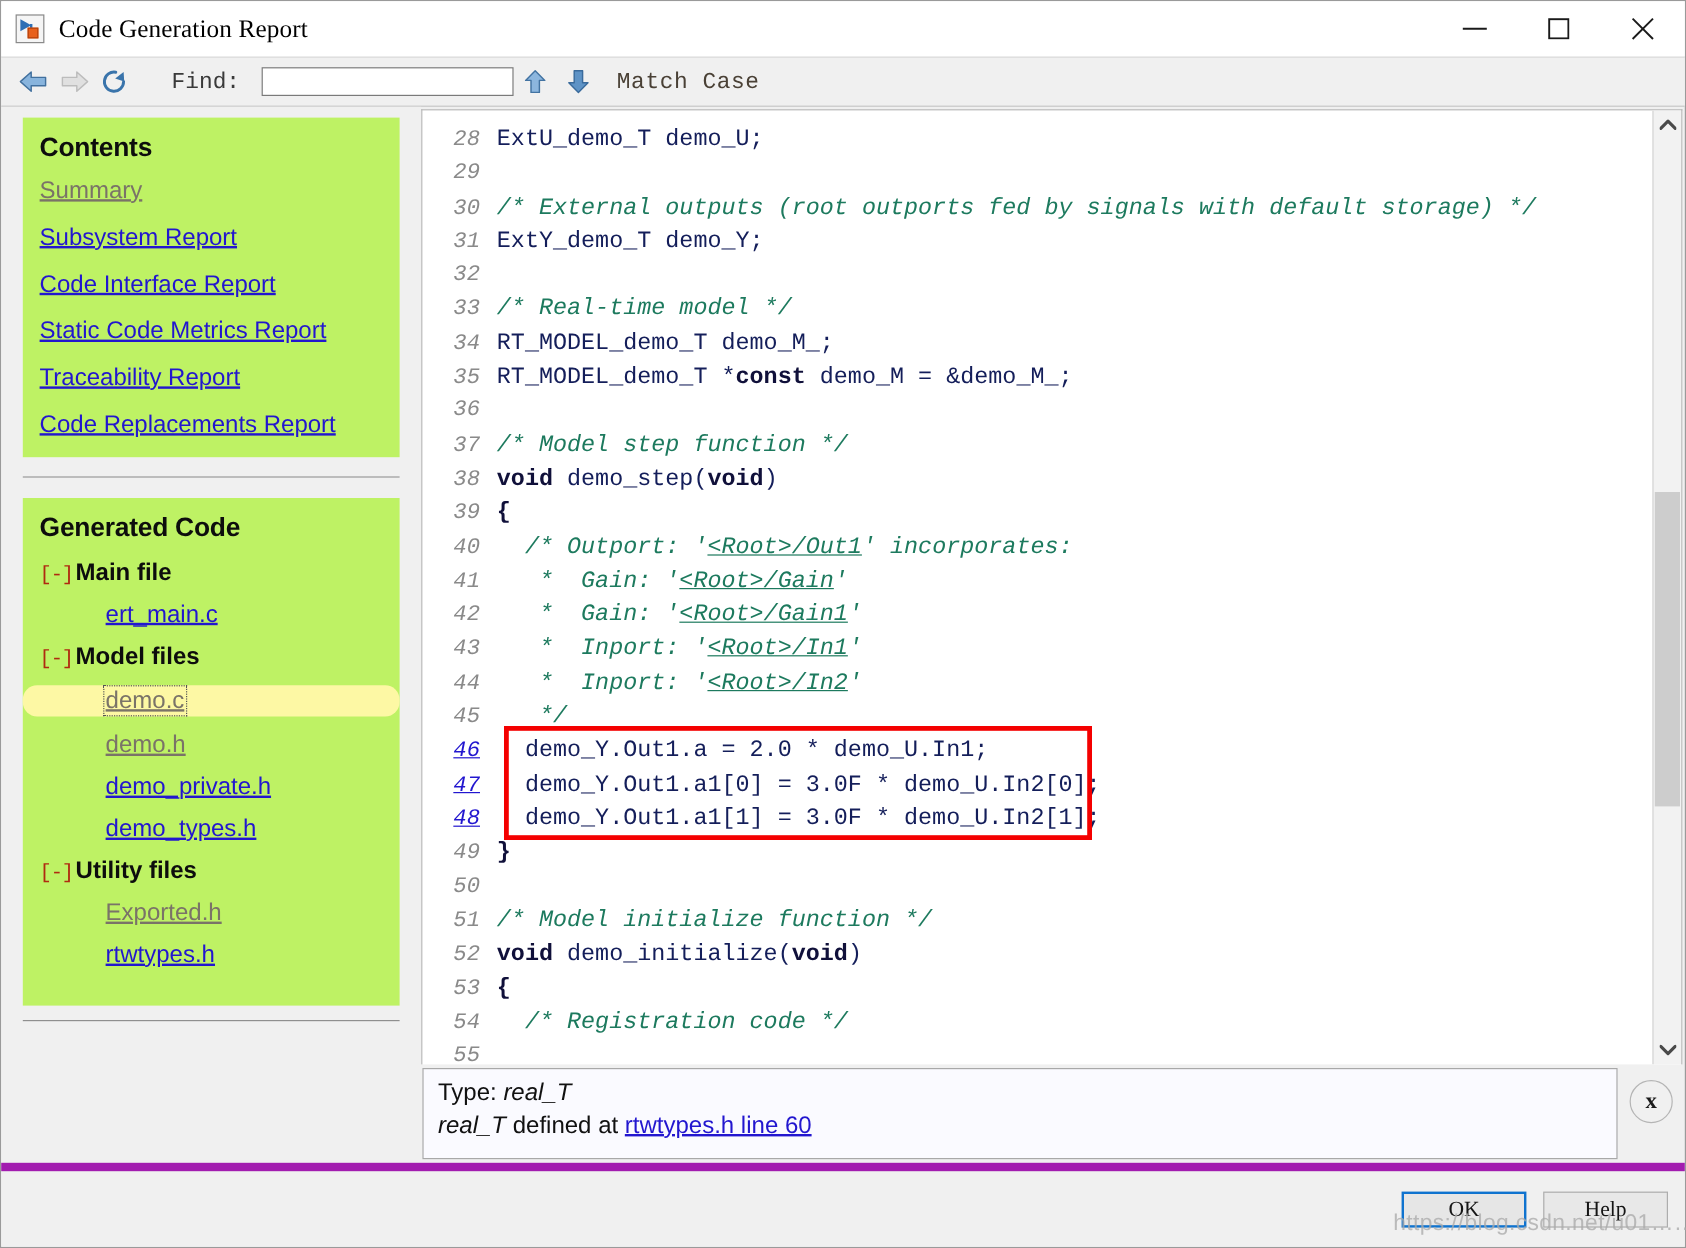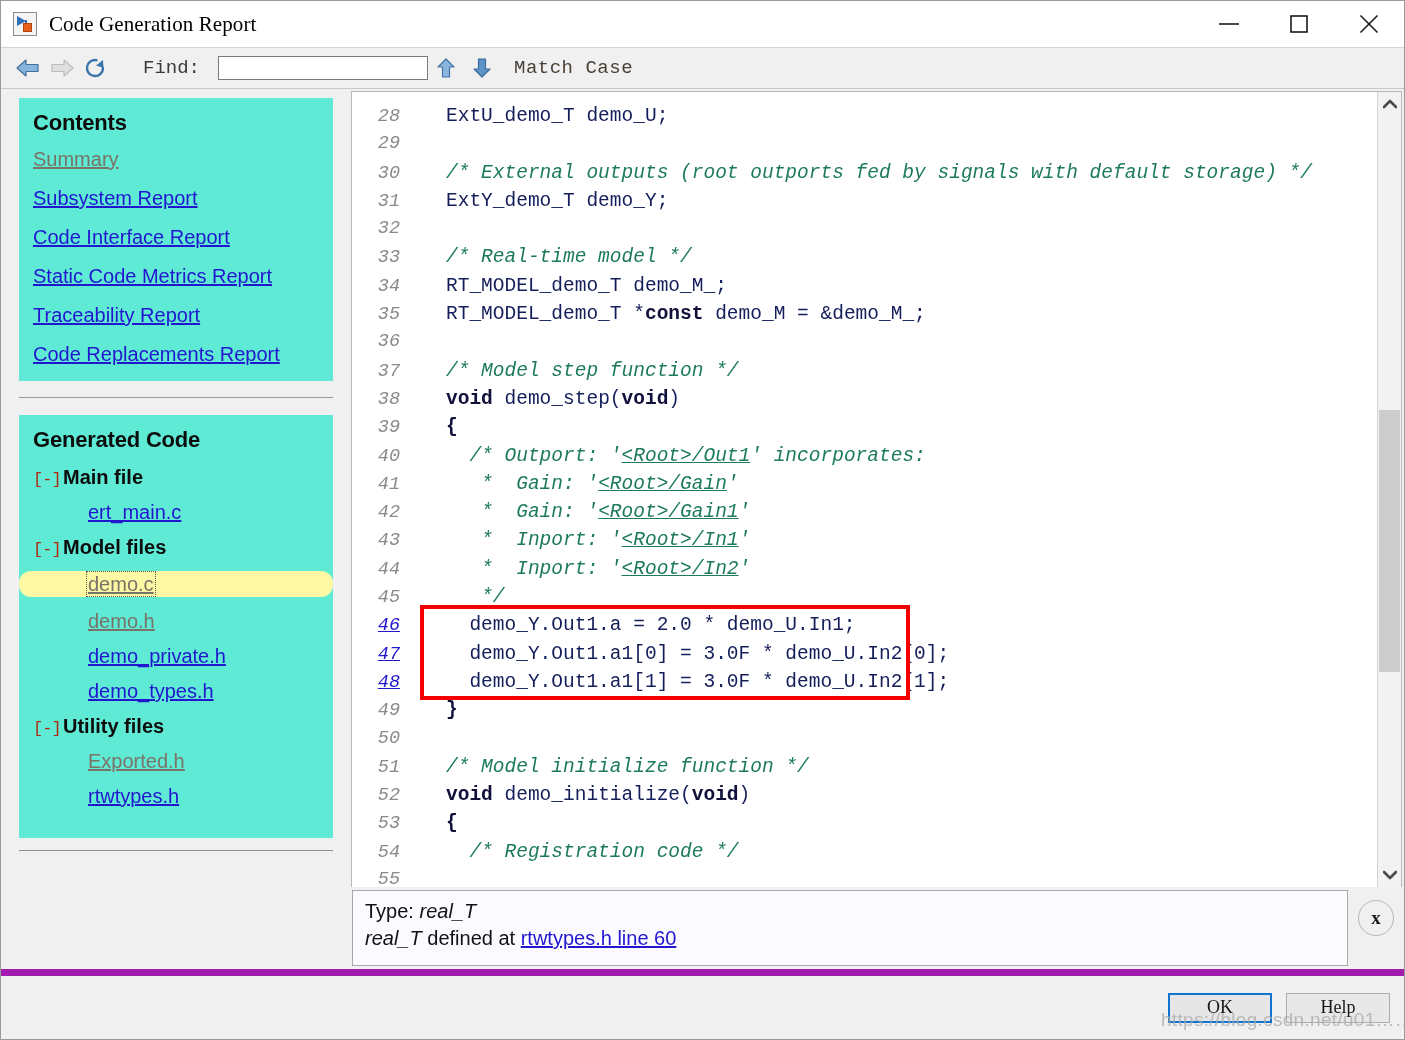--- a/index.html
+++ b/index.html
@@ -147,21 +147,21 @@
     width: 350px;
     flex: 0 0 auto;
     background: #f0f0f0;
     padding: 0 0 0 0;
     box-sizing: border-box;
     display: flex;
     flex-direction: column;
     position: relative;
   }
   .panel {
-    background: #5eead4;
+    background: #bef264;
     margin: 0 18px 0 18px;
     padding: 12px 14px 14px 14px;
     box-sizing: border-box;
   }
   .panel.contents { margin-top: 9px; }
   .panel-title {
     font-size: 22px;
     font-weight: bold;
     color: #0d0d0d;
     margin-bottom: 13px;
@@ -267,21 +267,20 @@
     font-family: "Liberation Mono", monospace;
     font-size: 19.5px;
     line-height: 28.3px;
     white-space: pre;
     position: relative;
   }
   .cl {
     display: flex;
     align-items: baseline;
     height: 28.3px;
-    gap: 32px;
   }
   .lnum {
     width: 62px;
     flex: 0 0 auto;
     text-align: right;
     padding-right: 14px;
     box-sizing: border-box;
     color: #8a8a8a;
     font-style: italic;
     font-size: 18.5px;

